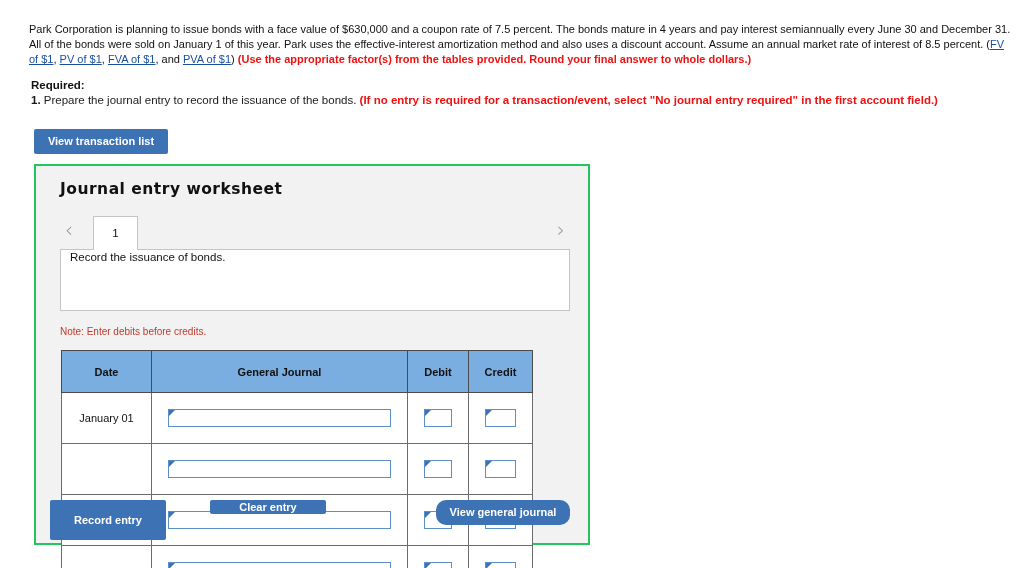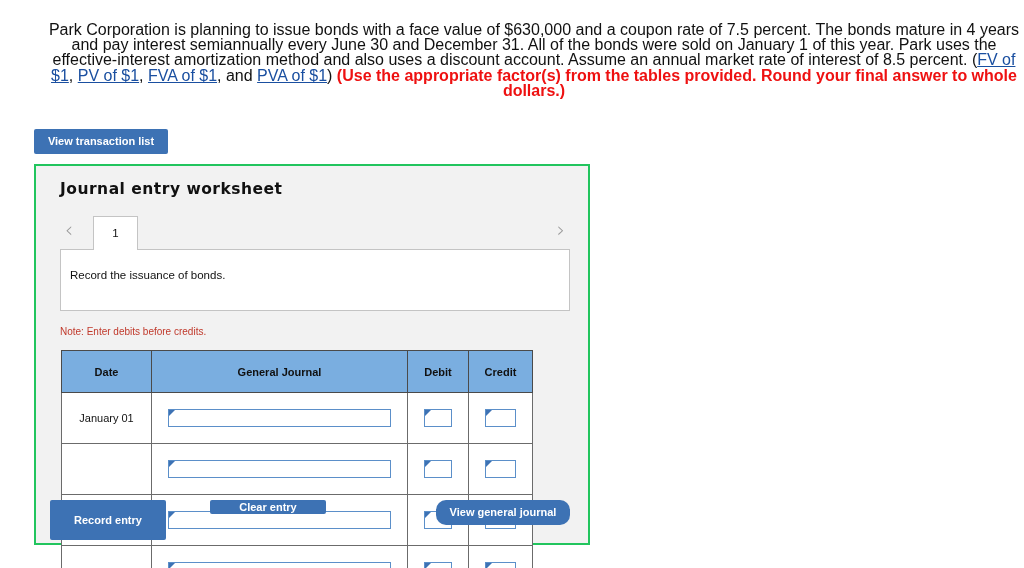--- a/index.html
+++ b/index.html
@@ -18,27 +18,26 @@
   .page {
     position: relative;
     width: 1024px;
     height: 568px;
     overflow: hidden;
   }
 
   
   .problem {
     position: absolute;
-    left: 43px;
+    left: 29px;
     top: 22px;
     width: 982px;
-    font-size: 16px;
+    font-size: 11px;
     line-height: 15.2px;
     color: #111111;
-    text-align: center;
   }
   .problem .link {
     color: #1a4fa0;
     text-decoration: underline;
     cursor: pointer;
   }
   .red-bold {
     color: #ee1111;
     font-weight: bold;
   }
@@ -155,21 +154,21 @@
     width: 510px;
     height: 62px;
     background: #ffffff;
     border: 1px solid #c4c4c4;
     box-sizing: border-box;
     z-index: 2;
   }
   .instr-text {
     position: absolute;
     left: 9px;
-    top: 19px;
+    top: 1px;
     font-size: 11.5px;
     color: #111111;
   }
 
   .note {
     position: absolute;
     left: 24px;
     top: 160px;
     font-size: 10px;
     color: #c0392b;
@@ -256,20 +255,23 @@
     border-radius: 10px;
   }
 </style>
 </head>
 <body>
 
 <div class="page">
 
   <div class="problem"><span>Park Corporation is planning to issue bonds with a face value of $630,000 and a coupon rate of 7.5 percent. The bonds mature in 4 years and pay interest semiannually every June 30 and December 31. All of the bonds were sold on January 1 of this year. Park uses the effective-interest amortization method and also uses a discount account. Assume an annual market rate of interest of 8.5 percent. (</span><span class="link">FV of $1</span><span>, </span><span class="link">PV of $1</span><span>, </span><span class="link">FVA of $1</span><span>, and </span><span class="link">PVA of $1</span><span>) </span><span class="red-bold">(Use the appropriate factor(s) from the tables provided. Round your final answer to whole dollars.)</span></div>
 
+  <div class="required-block">
+    <span class="required-label">Required:</span><span class="req-num">1.</span><span> Prepare the journal entry to record the issuance of the bonds. </span><span class="red-bold">(If no entry is required for a transaction/event, select "No journal entry required" in the first account field.)</span>
+  </div>
 
   <button class="btn view-transaction-btn">View transaction list</button>
 
   <div class="worksheet">
 
     <div class="ws-title">Journal entry worksheet</div>
 
     <div class="tabstrip">
       <div class="chev chev-prev">‹</div>
       <div class="tab">1</div>

